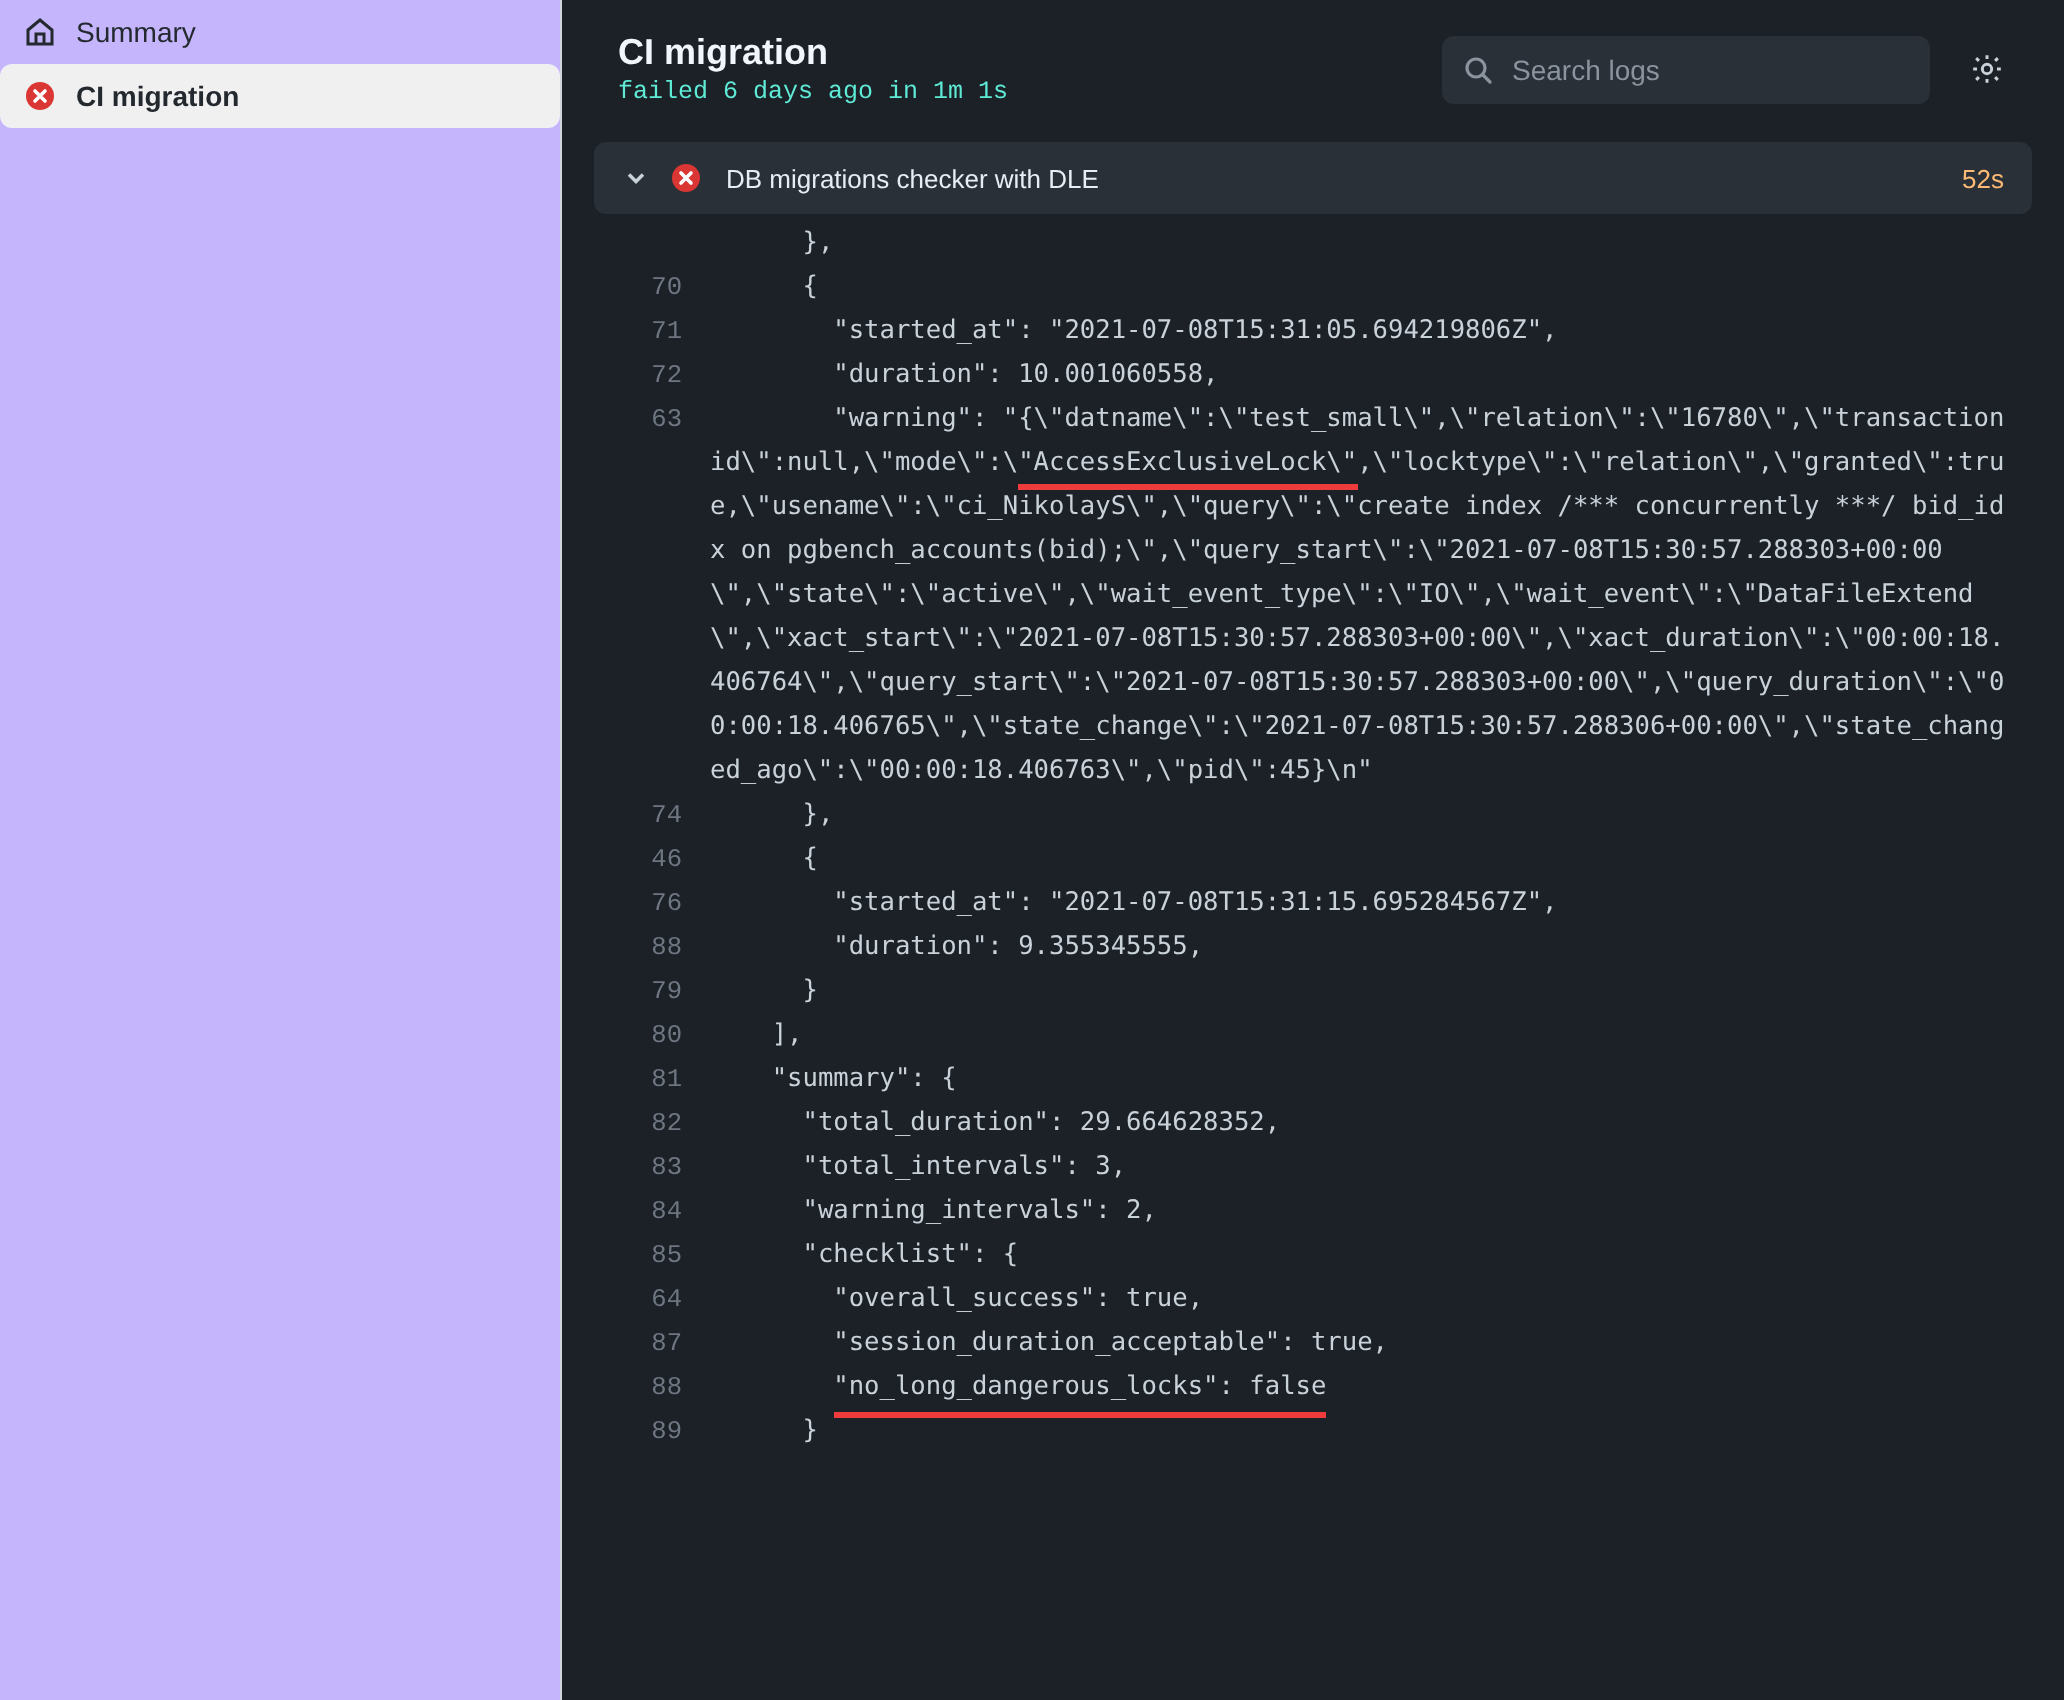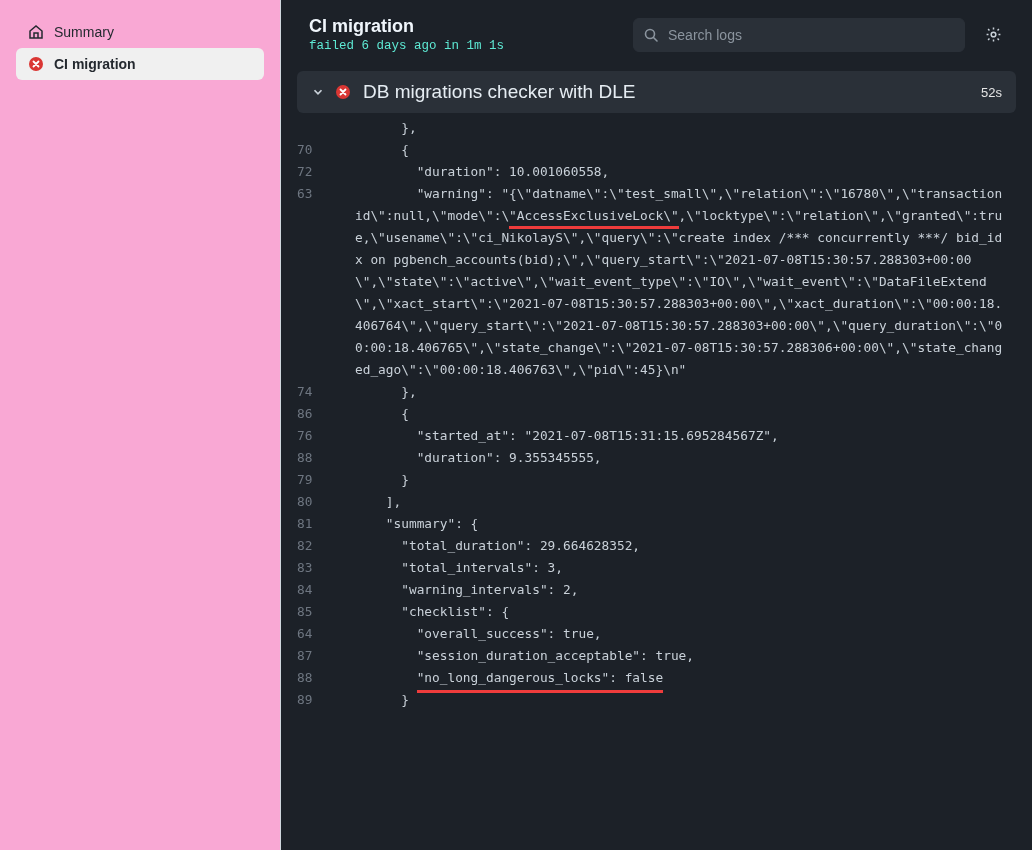--- a/index.html
+++ b/index.html
@@ -6,23 +6,22 @@
   body {
     font-family: -apple-system, BlinkMacSystemFont, "Segoe UI", Helvetica, Arial, sans-serif;
     background: #fff;
     width: 1032px;
     height: 850px;
     overflow: hidden;
     display: flex;
   }
   .sidebar {
     width: 281px;
-    background: #f9a8d4;
+    background: #c4b5fd;
     border-right: 1px solid #d0d7de;
-    padding: 16px;
     height: 100%;
   }
   .sidebar-item {
     display: flex;
     align-items: center;
     padding: 8px 12px;
     border-radius: 6px;
     font-size: 14px;
     color: #24292f;
     cursor: pointer;
@@ -56,21 +55,21 @@
     color: #f0f6fc;
   }
   .subtitle {
     font-size: 12.5px;
     color: #5eead4;
     margin-top: 2px;
     font-family: Liberation Mono, monospace;
   }
   .searchwrap {
     position: relative;
-    width: 332px;
+    width: 244px;
   }
   .search {
     width: 100%;
     background: #2a3038;
     border: 1px solid #2a3038;
     border-radius: 6px;
     padding: 8px 12px 8px 34px;
     color: #c9d1d9;
     font-size: 14px;
   }
@@ -96,40 +95,41 @@
     margin: 2px 16px 0;
     background: #2a3038;
     border-radius: 6px;
     display: flex;
     align-items: center;
     padding: 10px 14px;
     cursor: pointer;
   }
   .step .chev { margin-right: 10px; display: inline-flex; color: #c9d1d9; }
   .step .badge { margin-right: 12px; display: inline-flex; }
-  .step-title { flex: 1; font-size: 19px; color: #e6edf3; font-weight: 500; }
-  .step-time { font-size: 13px; color: #e5e5e5; }
+  .step-title { flex: 1; font-size: 13px; color: #e6edf3; font-weight: 500; }
+  .step-time { font-size: 13px; color: #fdba74; }
   .logpane {
     flex: 1;
     overflow: hidden;
     padding: 4px 16px 0;
   }
   .logline {
     display: flex;
     font-family: ui-monospace, SFMono-Regular, "SF Mono", Menlo, Consolas, monospace;
     font-size: 12.8px;
     line-height: 22px;
   }
   .ln {
     width: 58px;
-    text-align: left;
+    text-align: right;
     color: #6e7681;
     padding-right: 14px;
     flex-shrink: 0;
     user-select: none;
+    font-family: Liberation Mono, monospace;
   }
   .lc {
     color: #c9d1d9;
     white-space: pre-wrap;
     word-break: break-all;
     flex: 1;
     padding-right: 10px;
   }
   .hl1 { position: relative; display: inline-block; }
   .hl1::after {
@@ -219,33 +219,37 @@
   <div class="logpane" id="logpane">
       <div class="logline">
         <div class="ln"></div>
         <div class="lc">      },</div>
       </div>
       <div class="logline">
         <div class="ln">70</div>
         <div class="lc">      {</div>
       </div>
       <div class="logline">
+        <div class="ln">71</div>
+        <div class="lc">        "started_at": "2021-07-08T15:31:05.694219806Z",</div>
+      </div>
+      <div class="logline">
         <div class="ln">72</div>
         <div class="lc">        "duration": 10.001060558,</div>
       </div>
       <div class="logline">
         <div class="ln">63</div>
         <div class="lc">        "warning": "{\"datname\":\"test_small\",\"relation\":\"16780\",\"transactionid\":null,\"mode\":\<span class="hl1">"AccessExclusiveLock\"</span>,\"locktype\":\"relation\",\"granted\":true,\"usename\":\"ci_NikolayS\",\"query\":\"create index /*** concurrently ***/ bid_idx on pgbench_accounts(bid);\",\"query_start\":\"2021-07-08T15:30:57.288303+00:00\",\"state\":\"active\",\"wait_event_type\":\"IO\",\"wait_event\":\"DataFileExtend\",\"xact_start\":\"2021-07-08T15:30:57.288303+00:00\",\"xact_duration\":\"00:00:18.406764\",\"query_start\":\"2021-07-08T15:30:57.288303+00:00\",\"query_duration\":\"00:00:18.406765\",\"state_change\":\"2021-07-08T15:30:57.288306+00:00\",\"state_changed_ago\":\"00:00:18.406763\",\"pid\":45}\n"</div>
       </div>
       <div class="logline">
         <div class="ln">74</div>
         <div class="lc">      },</div>
       </div>
       <div class="logline">
-        <div class="ln">86</div>
+        <div class="ln">46</div>
         <div class="lc">      {</div>
       </div>
       <div class="logline">
         <div class="ln">76</div>
         <div class="lc">        "started_at": "2021-07-08T15:31:15.695284567Z",</div>
       </div>
       <div class="logline">
         <div class="ln">88</div>
         <div class="lc">        "duration": 9.355345555,</div>
       </div>

